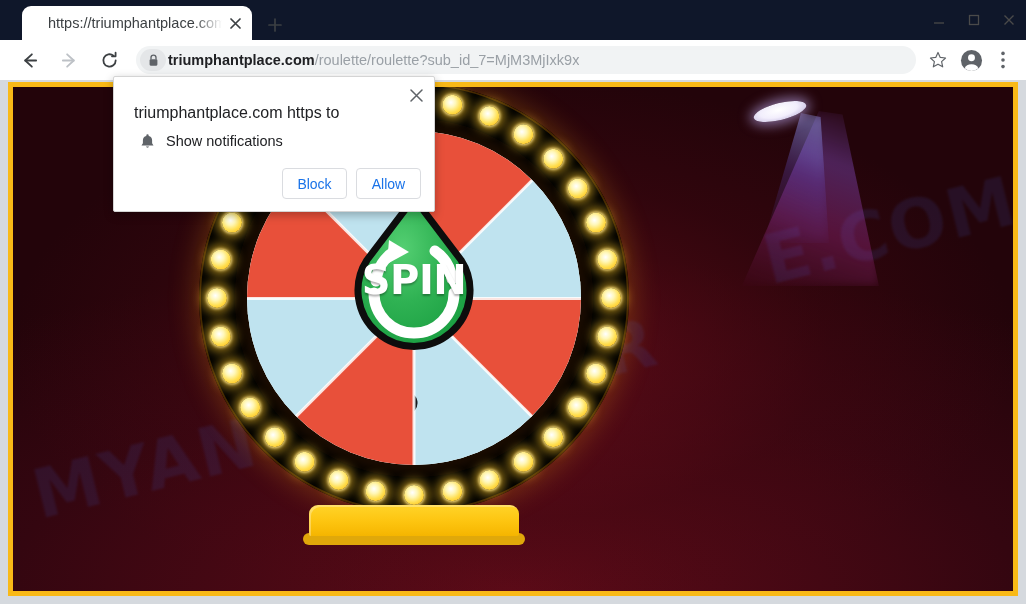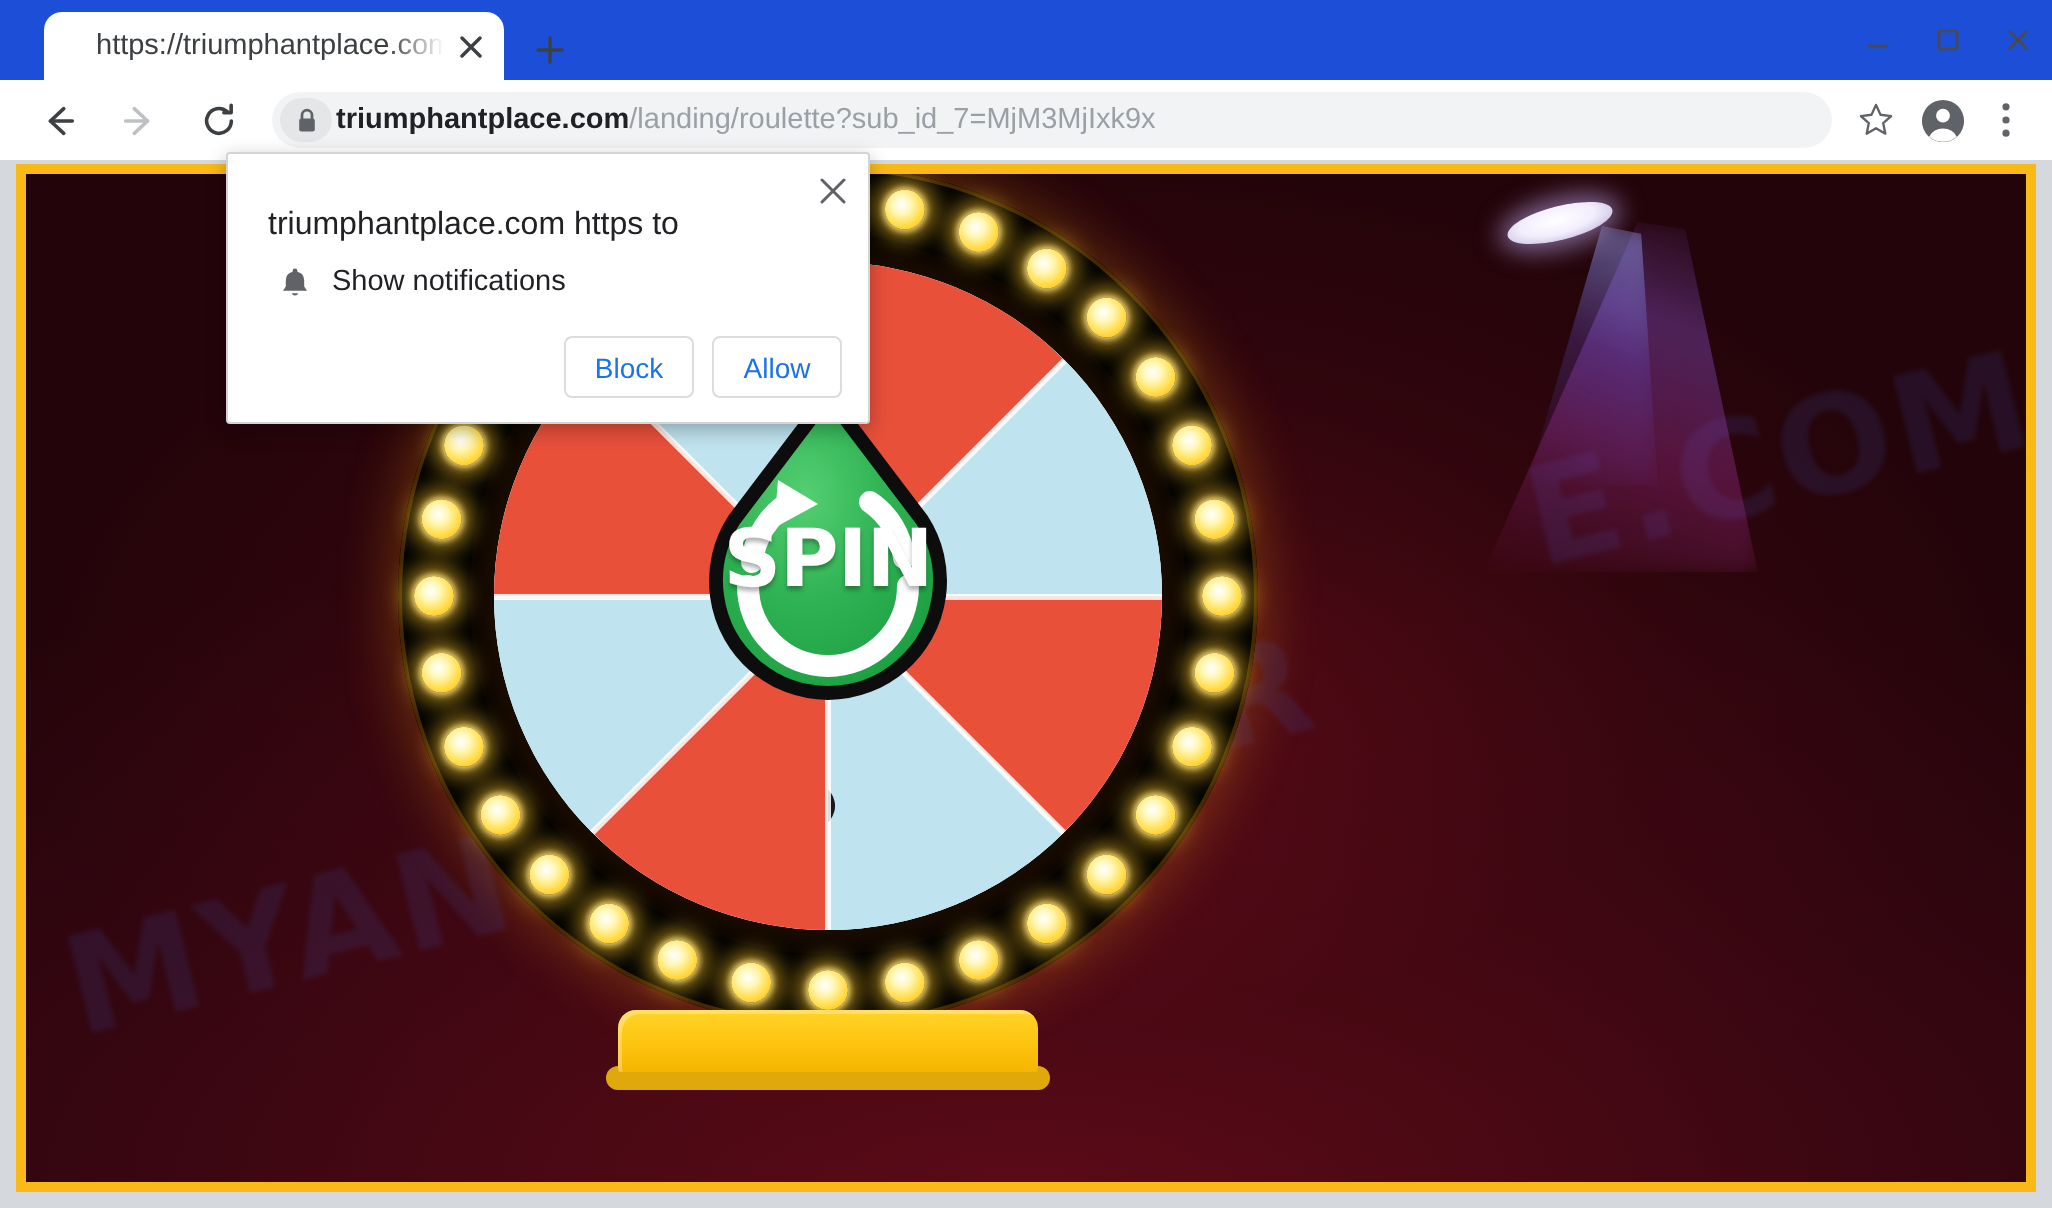--- a/index.html
+++ b/index.html
@@ -12,21 +12,21 @@
 
   
   #browser {
     position: absolute; inset: 0;
     background: #d5d9de;
   }
 
   
   #tabstrip {
     position: absolute; left: 0; top: 0; width: 1026px; height: 40px;
-    background: #1d4ed8;
+    background: #0f172a;
   }
   #tab {
     position: absolute; left: 22px; top: 6px; width: 230px; height: 34px;
     background: #ffffff;
     border-radius: 9px 9px 0 0;
     display: flex; align-items: center;
   }
   #tab-title {
     flex: 1 1 auto;
     margin-left: 26px;
@@ -312,21 +312,21 @@
       </svg>
     </div>
 
     <div id="omnibox">
       <span id="lockwrap">
         <svg width="11" height="13" viewBox="0 0 11 13">
           <path d="M3 5.5 V3.6 a2.5 2.5 0 0 1 5 0 V5.5" stroke="#5f6368" stroke-width="1.35" fill="none"></path>
           <rect x="1.6" y="5.3" width="7.8" height="6.4" rx="1.1" fill="#5f6368"></rect>
         </svg>
       </span>
-      <span id="urltext"><b>triumphantplace.com</b><span>/landing/roulette?sub_id_7=MjM3MjIxk9x</span></span>
+      <span id="urltext"><b>triumphantplace.com</b><span>/roulette/roulette?sub_id_7=MjM3MjIxk9x</span></span>
     </div>
 
     <div id="star">
       <svg width="18" height="18" viewBox="0 0 20 20">
           <path d="M10 1.6 L12.5 7.1 L18.4 7.8 L14 11.8 L15.2 17.6 L10 14.6 L4.8 17.6 L6 11.8 L1.6 7.8 L7.5 7.1 Z" stroke="#5f6368" stroke-width="1.3" fill="none" stroke-linejoin="round"></path>
         </svg>
     </div>
     <div id="profile">
       <svg width="23" height="23" viewBox="0 0 24 24">
         <circle cx="12" cy="12" r="11" fill="#5f6368"></circle>

